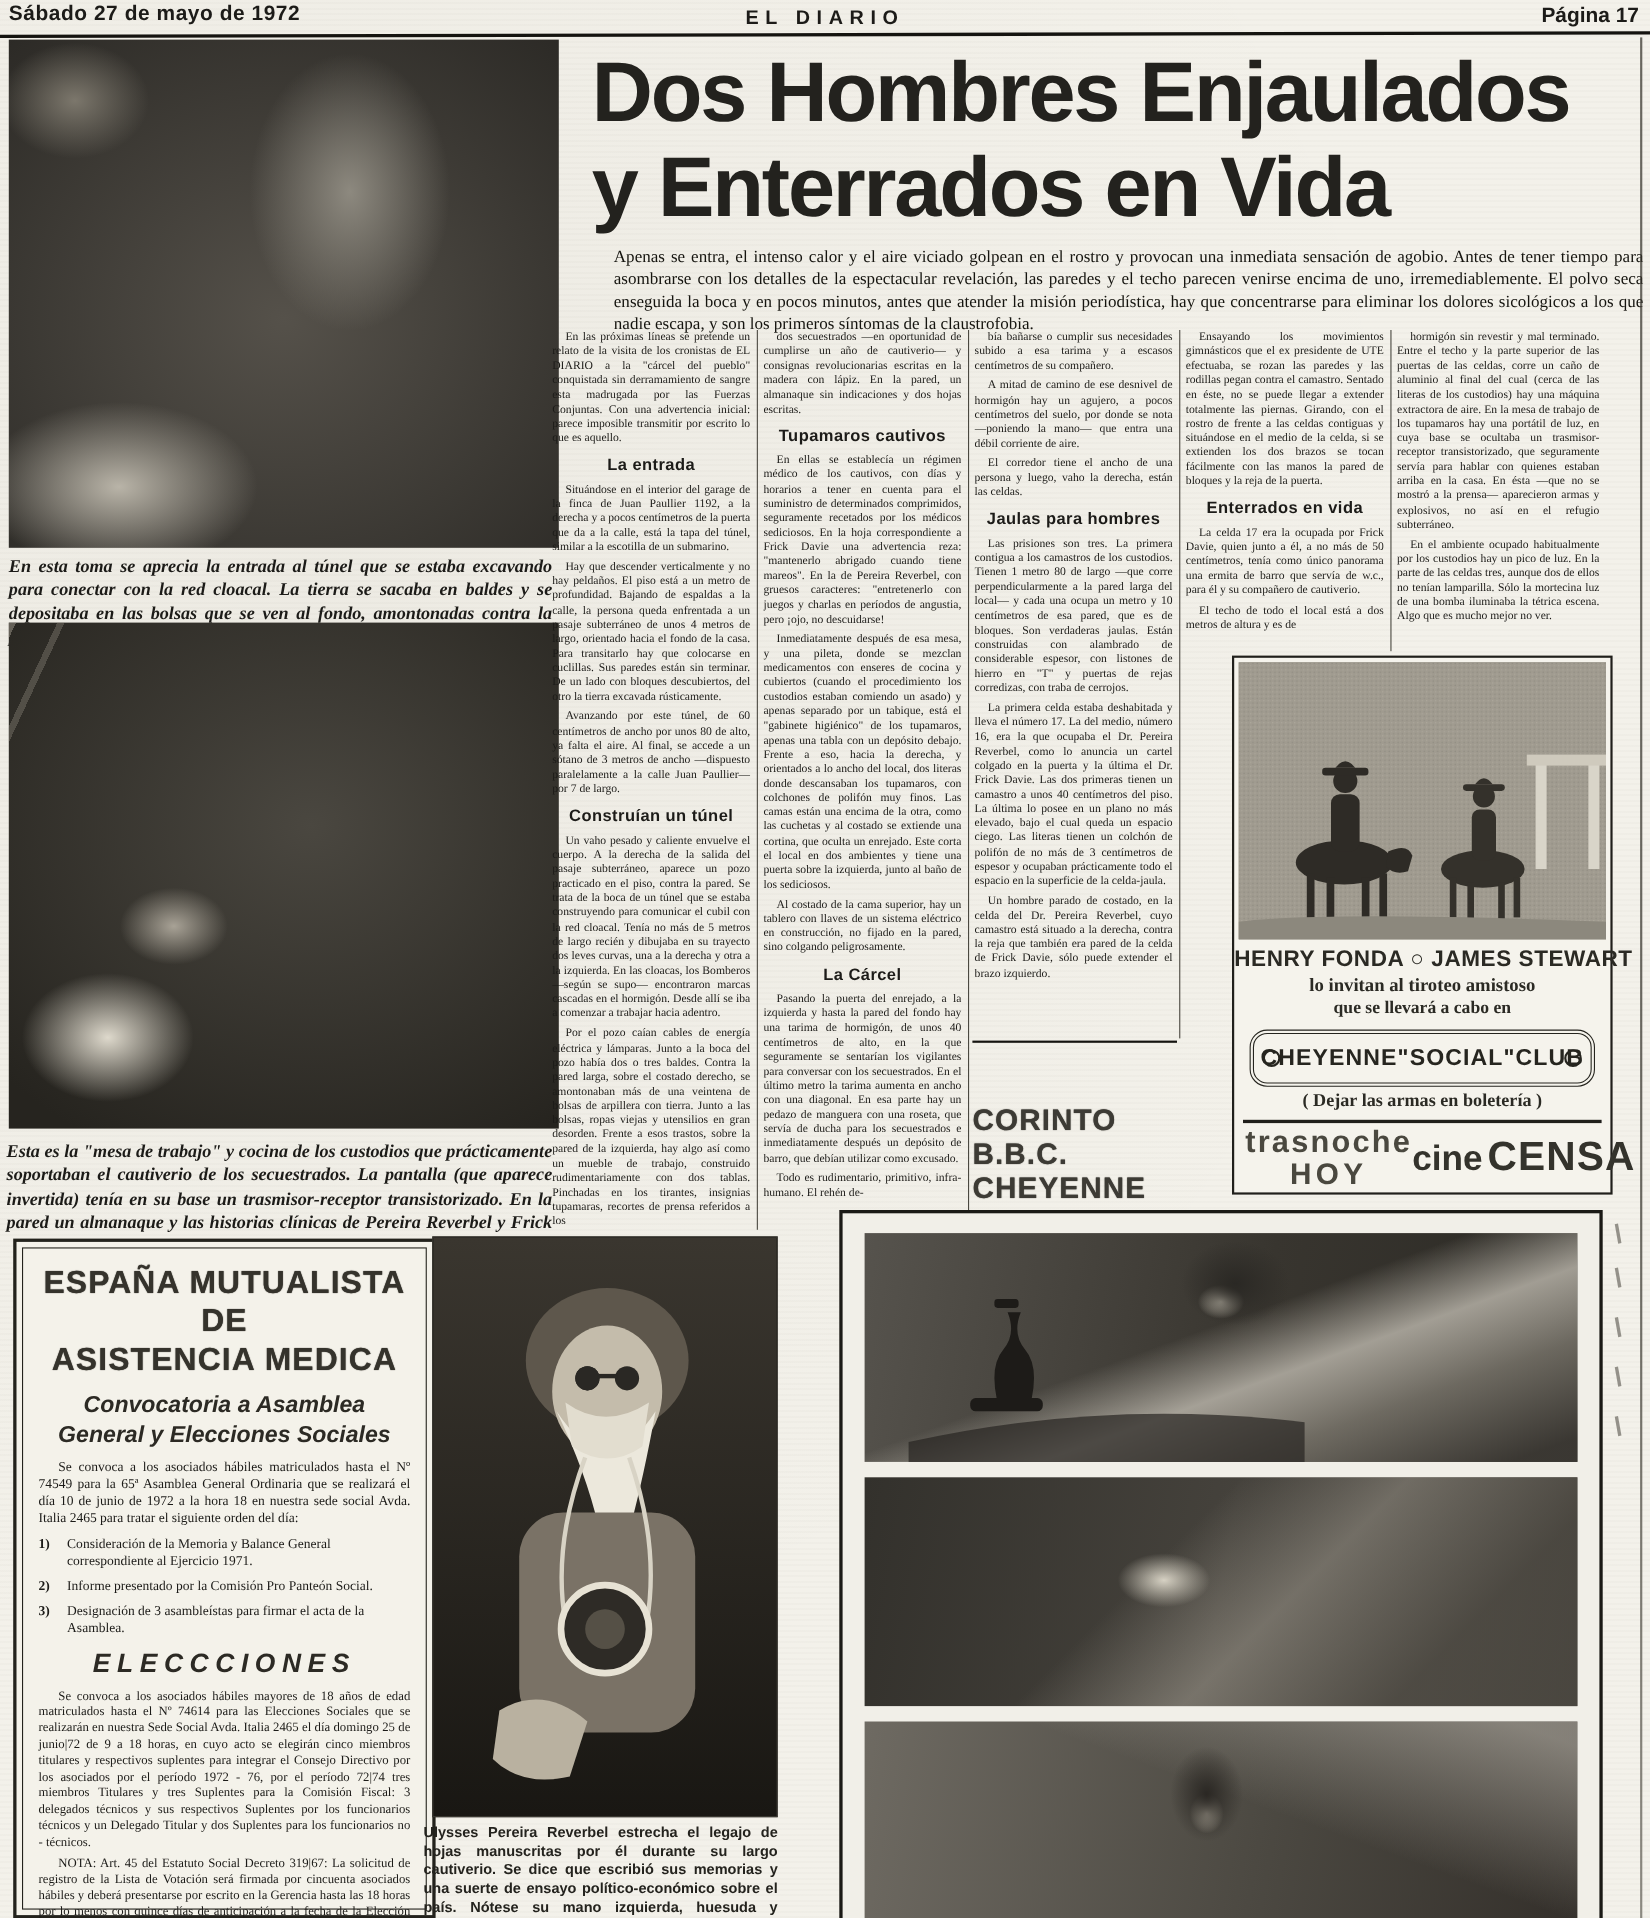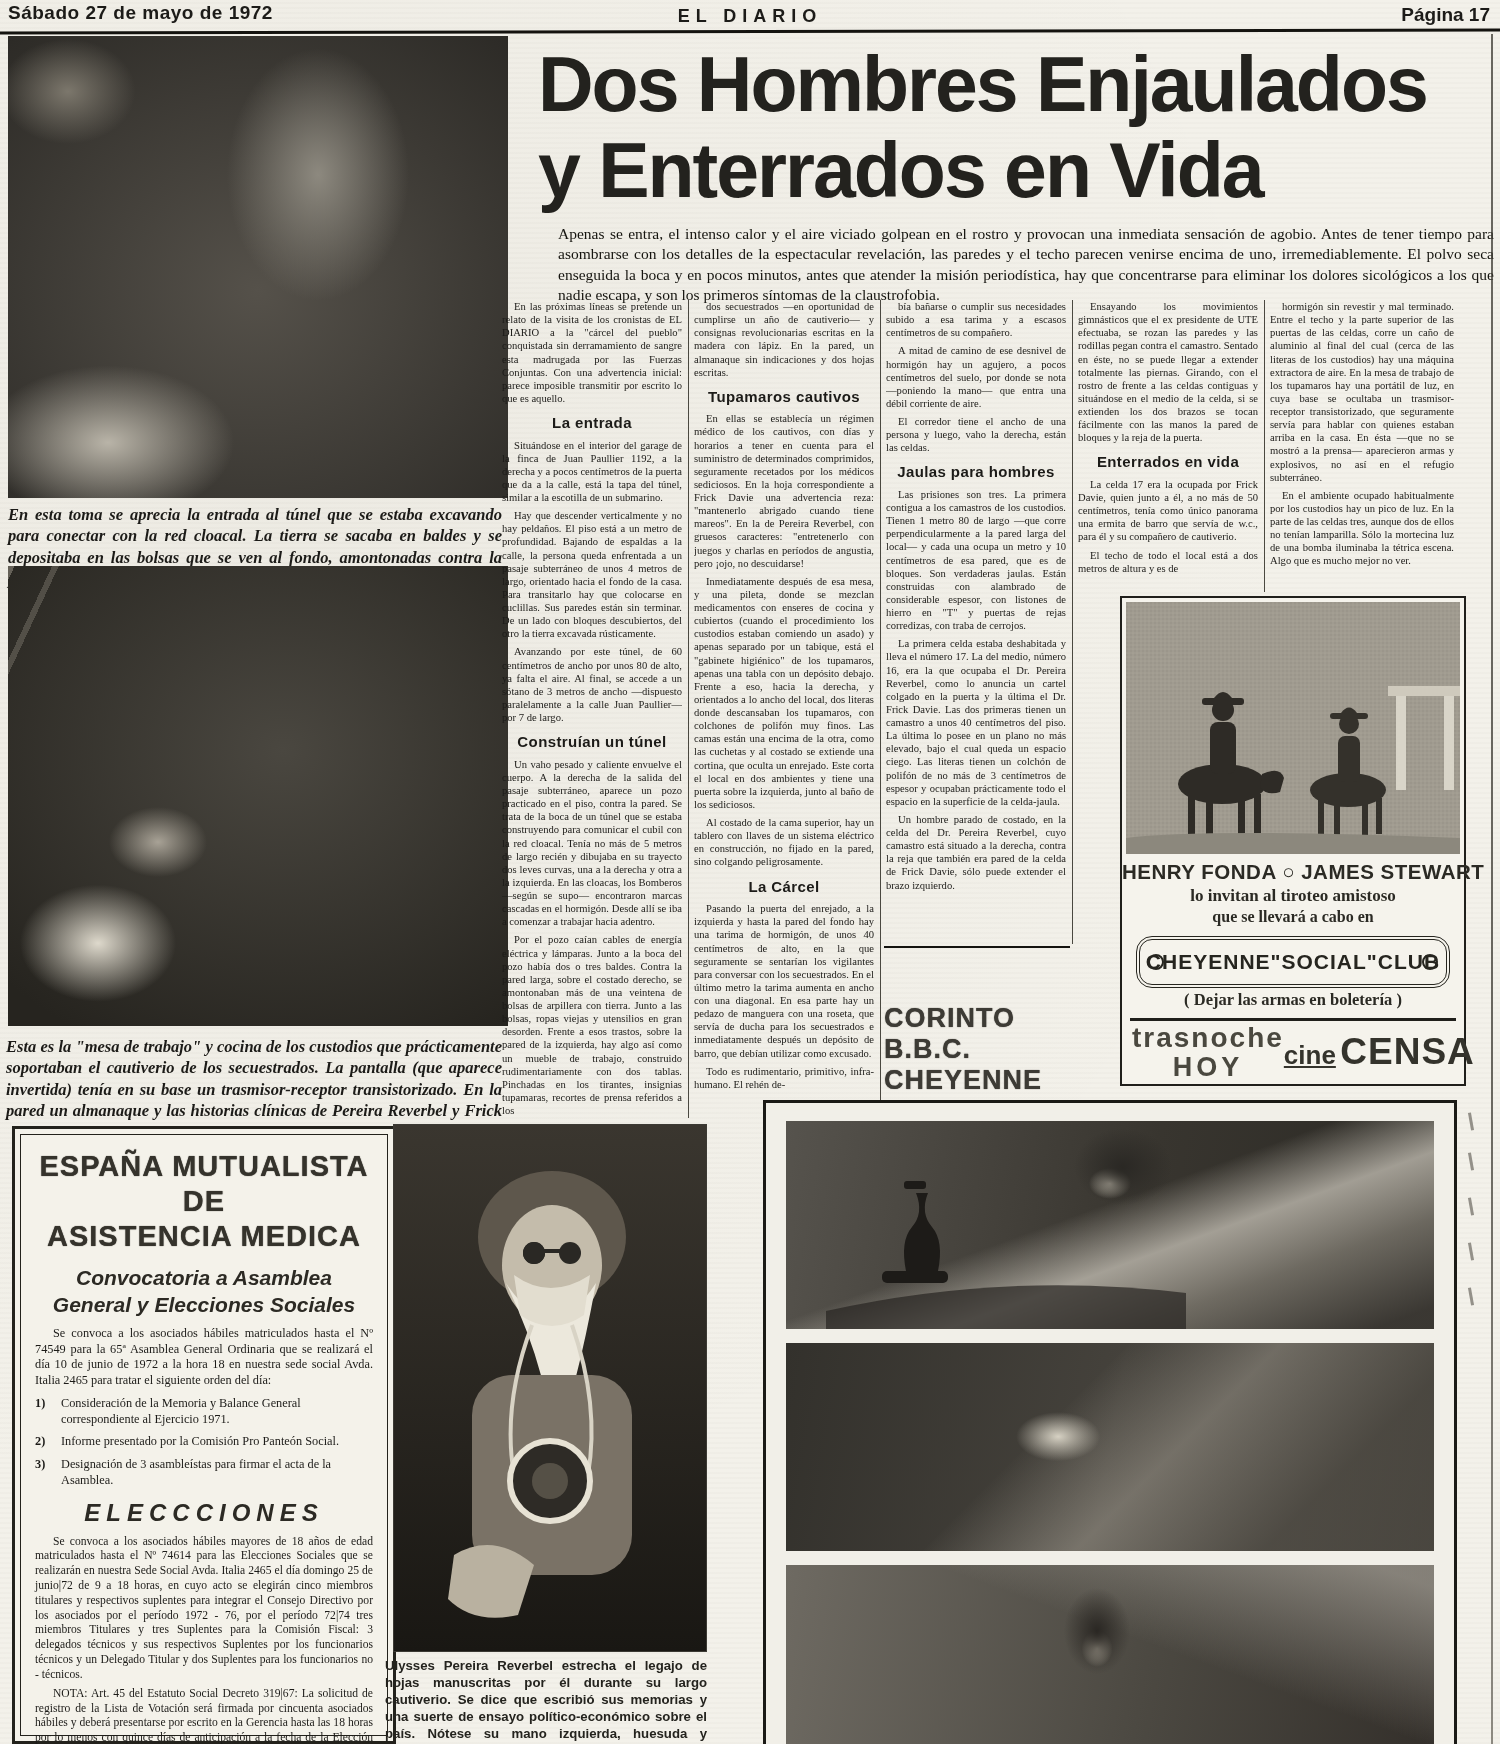--- a/index.html
+++ b/index.html
@@ -63,21 +63,21 @@
     display:flex;align-items:center;justify-content:center;font-family:"Liberation Sans",sans-serif;font-weight:bold;font-size:21px;letter-spacing:1px;color:#26251f;}
   .rivet{position:absolute;top:14px;width:12px;height:12px;border:2px solid #26251f;border-radius:50%;}
   #plaque .rivet.l{left:8px;} #plaque .rivet.r{right:8px;}
   #cine-line3{top:392px;font-family:"Liberation Serif",serif;font-weight:bold;font-size:16.5px;}
   #cine-rule{position:absolute;left:8px;right:8px;top:420px;height:3px;background:#201f1b;}
   #cine-bottom{position:absolute;left:10px;right:10px;top:428px;height:52px;display:flex;justify-content:space-between;align-items:center;}
   #trasnoche{font-family:"Liberation Sans",sans-serif;font-weight:bold;color:#4a483f;text-align:center;line-height:1;}
   #trasnoche .t1{font-size:28px;letter-spacing:2px;}
   #trasnoche .t2{font-size:27px;letter-spacing:4px;margin-top:2px;}
   #censa{font-family:"Liberation Sans",sans-serif;font-weight:bold;color:#34332c;white-space:nowrap;}
-  #censa .c1{font-size:26px;text-decoration:underline;} #censa .c2{font-size:37px;letter-spacing:1px;}
+  #censa .c1{font-size:32px;} #censa .c2{font-size:37px;letter-spacing:1px;}
   
   #espana{left:12px;top:1126px;width:378px;height:612px;border:3px solid #23221c;background:#f4f2ea;}
   #espana .inner{position:absolute;left:5px;top:5px;right:5px;bottom:5px;border:1px solid #23221c;padding:14px 14px 8px 14px;box-sizing:border-box;}
   .esp-title{font-family:"Liberation Sans",sans-serif;font-weight:bold;font-size:29px;line-height:1.2;text-align:center;color:#35332c;letter-spacing:1px;text-shadow:0 0 1px #35332c;}
   .esp-sub{font-family:"Liberation Sans",sans-serif;font-weight:bold;font-style:italic;font-size:21px;line-height:1.25;text-align:center;margin-top:12px;color:#2c2a24;}
   .esp-p{font-size:12.3px;line-height:1.28;text-align:justify;margin-top:10px;}
   .esp-p.indent{text-indent:18px;margin-top:8px;}
   .esp-item{display:flex;font-size:12.3px;line-height:1.28;margin-top:7px;}
   .esp-item .num{width:26px;font-weight:bold;flex:none;}
   .esp-elec{font-family:"Liberation Sans",sans-serif;font-weight:bold;font-style:italic;font-size:24px;letter-spacing:6px;text-align:center;margin-top:10px;color:#2c2a24;}

